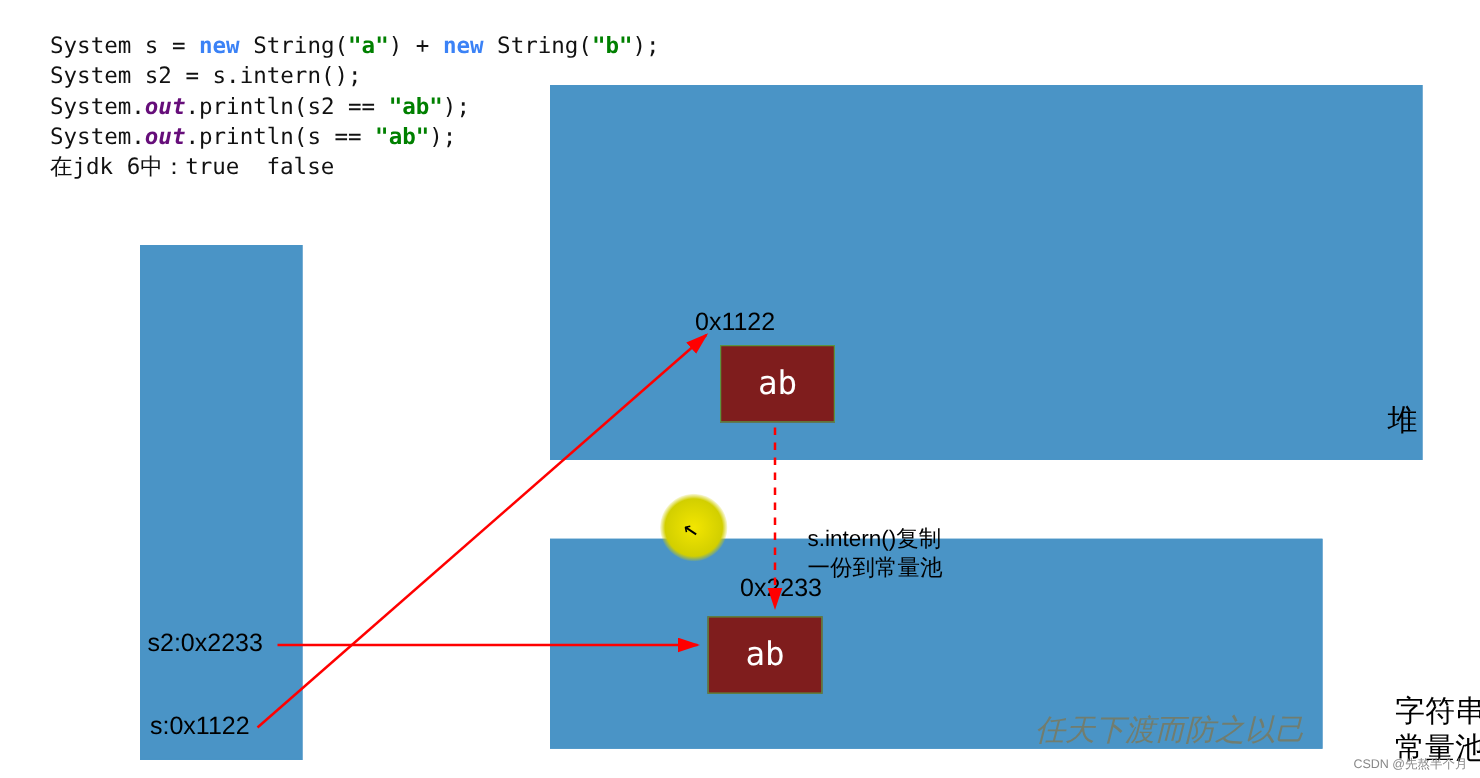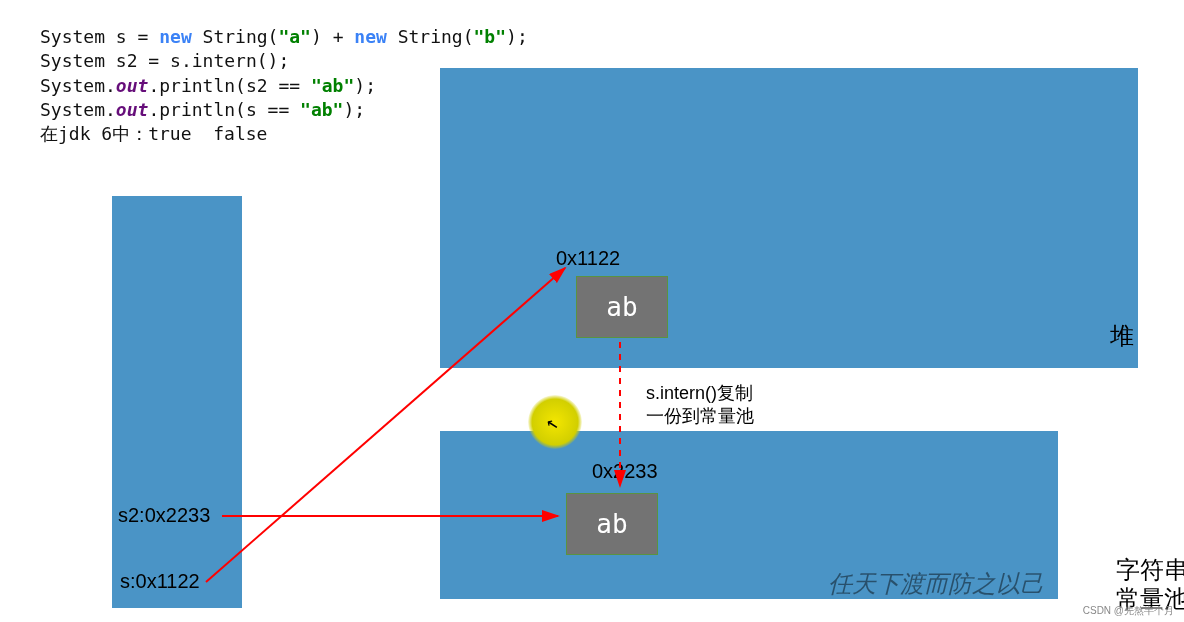--- a/index.html
+++ b/index.html
@@ -27,41 +27,41 @@
     position: absolute;
     background: #4a94c6;
     border: 1px solid #4a94c6;
   }
   .stack  { left: 112px; top: 196px; width: 130px; height: 412px; }
   .heap   { left: 440px; top:  68px; width: 698px; height: 300px; }
   .pool   { left: 440px; top: 431px; width: 618px; height: 168px; }
 
   .greenbox {
     position: absolute;
-    background: #737373;
+    background: #7f1d1d;
     border: 1px solid #5a9341;
     width: 92px; height: 62px;
     color: #fff;
     font-size: 26px;
     display: flex; align-items: center; justify-content: center;
   }
   .gb-heap { left: 576px; top: 276px; }
   .gb-pool { left: 566px; top: 493px; }
 
   .lbl {
     position: absolute;
     font-size: 20px;
     color: #000;
     font-family: "Microsoft YaHei", sans-serif;
   }
   .addr1   { left: 556px; top: 236px; margin-top: 11px; }
   .addr2   { left: 556px; top: 460px; margin-left: 36px; }
   .heaplbl { left: 1110px; top: 320px; font-size: 24px;}
   .poollbl { left: 1076px; top: 556px; font-size: 24px; line-height:1.2;margin-left:40px;}
-  .interntxt{ left: 646px; top: 382px; font-size: 18px; line-height:1.3;}
+  .interntxt{ left: 646px; top: 420px; font-size: 18px; line-height:1.3;}
   .s2lbl   { left: 118px; top: 504px; }
   .slbl    { left: 120px; top: 570px; }
 
   svg.overlay {
     position: absolute; left:0; top:0;
     width: 1184px; height: 622px;
     pointer-events: none;
   }
 
   .cursor-highlight {
@@ -82,21 +82,21 @@
     position: absolute;
     right: 10px; bottom: 4px;
     font-size: 10px;
     color: #888;
     font-family: "Microsoft YaHei", sans-serif;
   }
   .wm-faint {
     position: absolute;
     right: 140px; bottom: 22px;
     font-size: 24px;
-    color:#000000;
+    color:#a16207;
     opacity:0.45;
     font-family: Liberation Serif, serif;
     font-style: italic;
   }
 </style>
 </head>
 <body>
 
 <div class="code"><span>System s = </span><span class="kw">new</span><span> String(</span><span class="str">"a"</span><span>) + </span><span class="kw">new</span><span> String(</span><span class="str">"b"</span><span>);</span>
 <span>System s2 = s.intern();</span>

